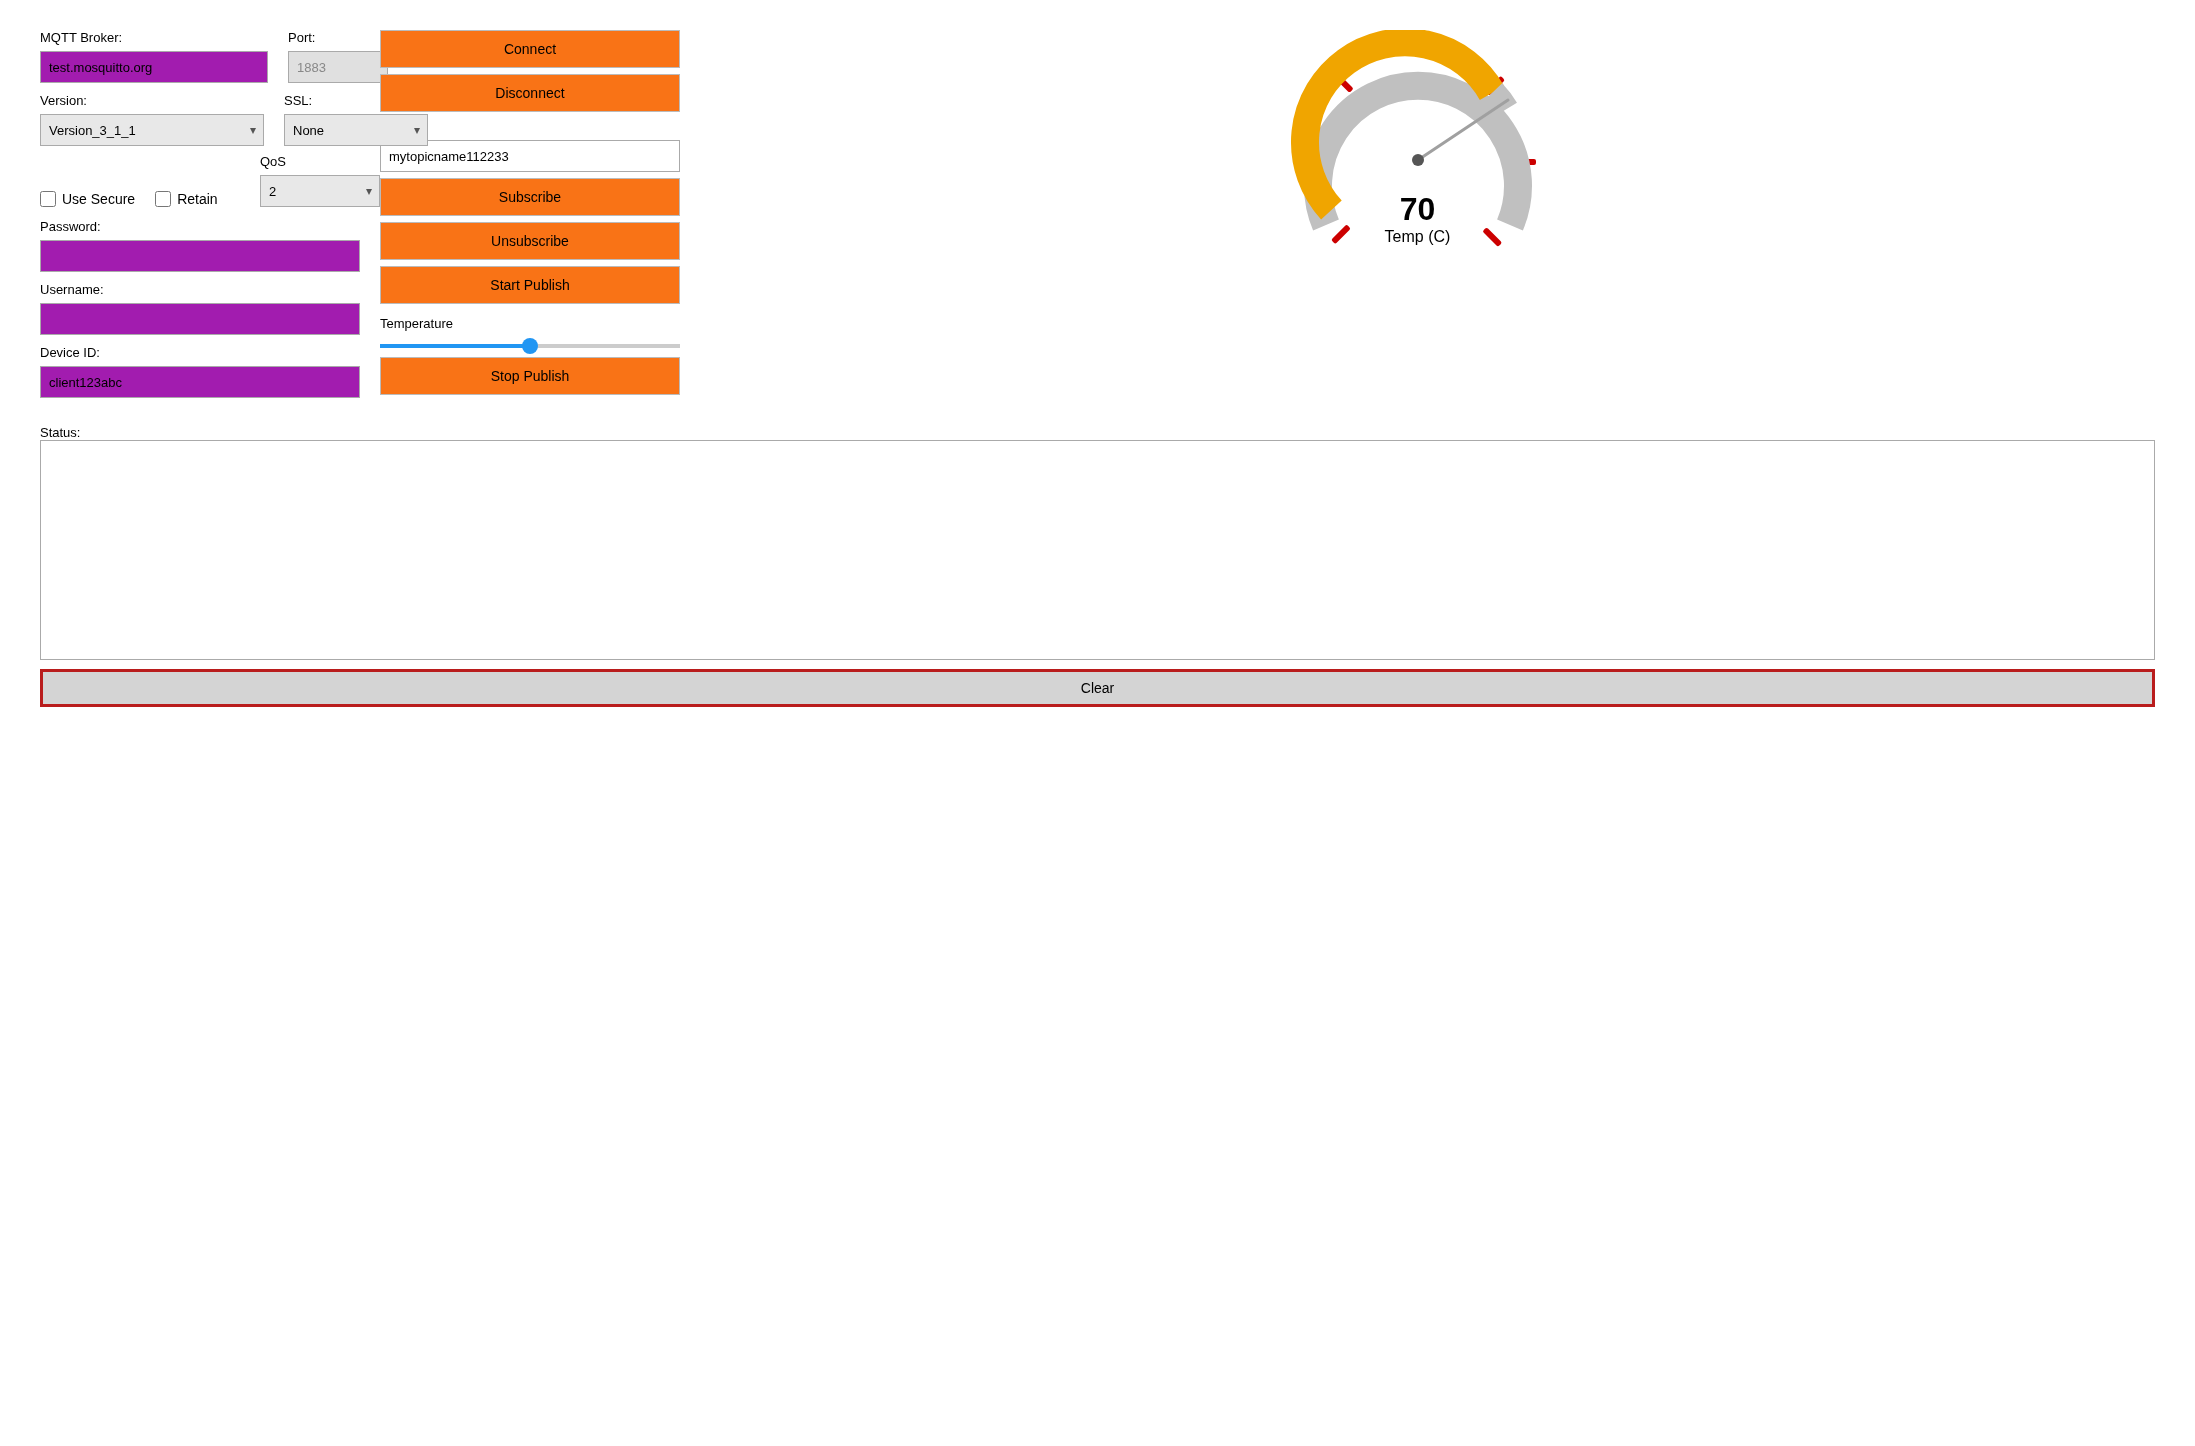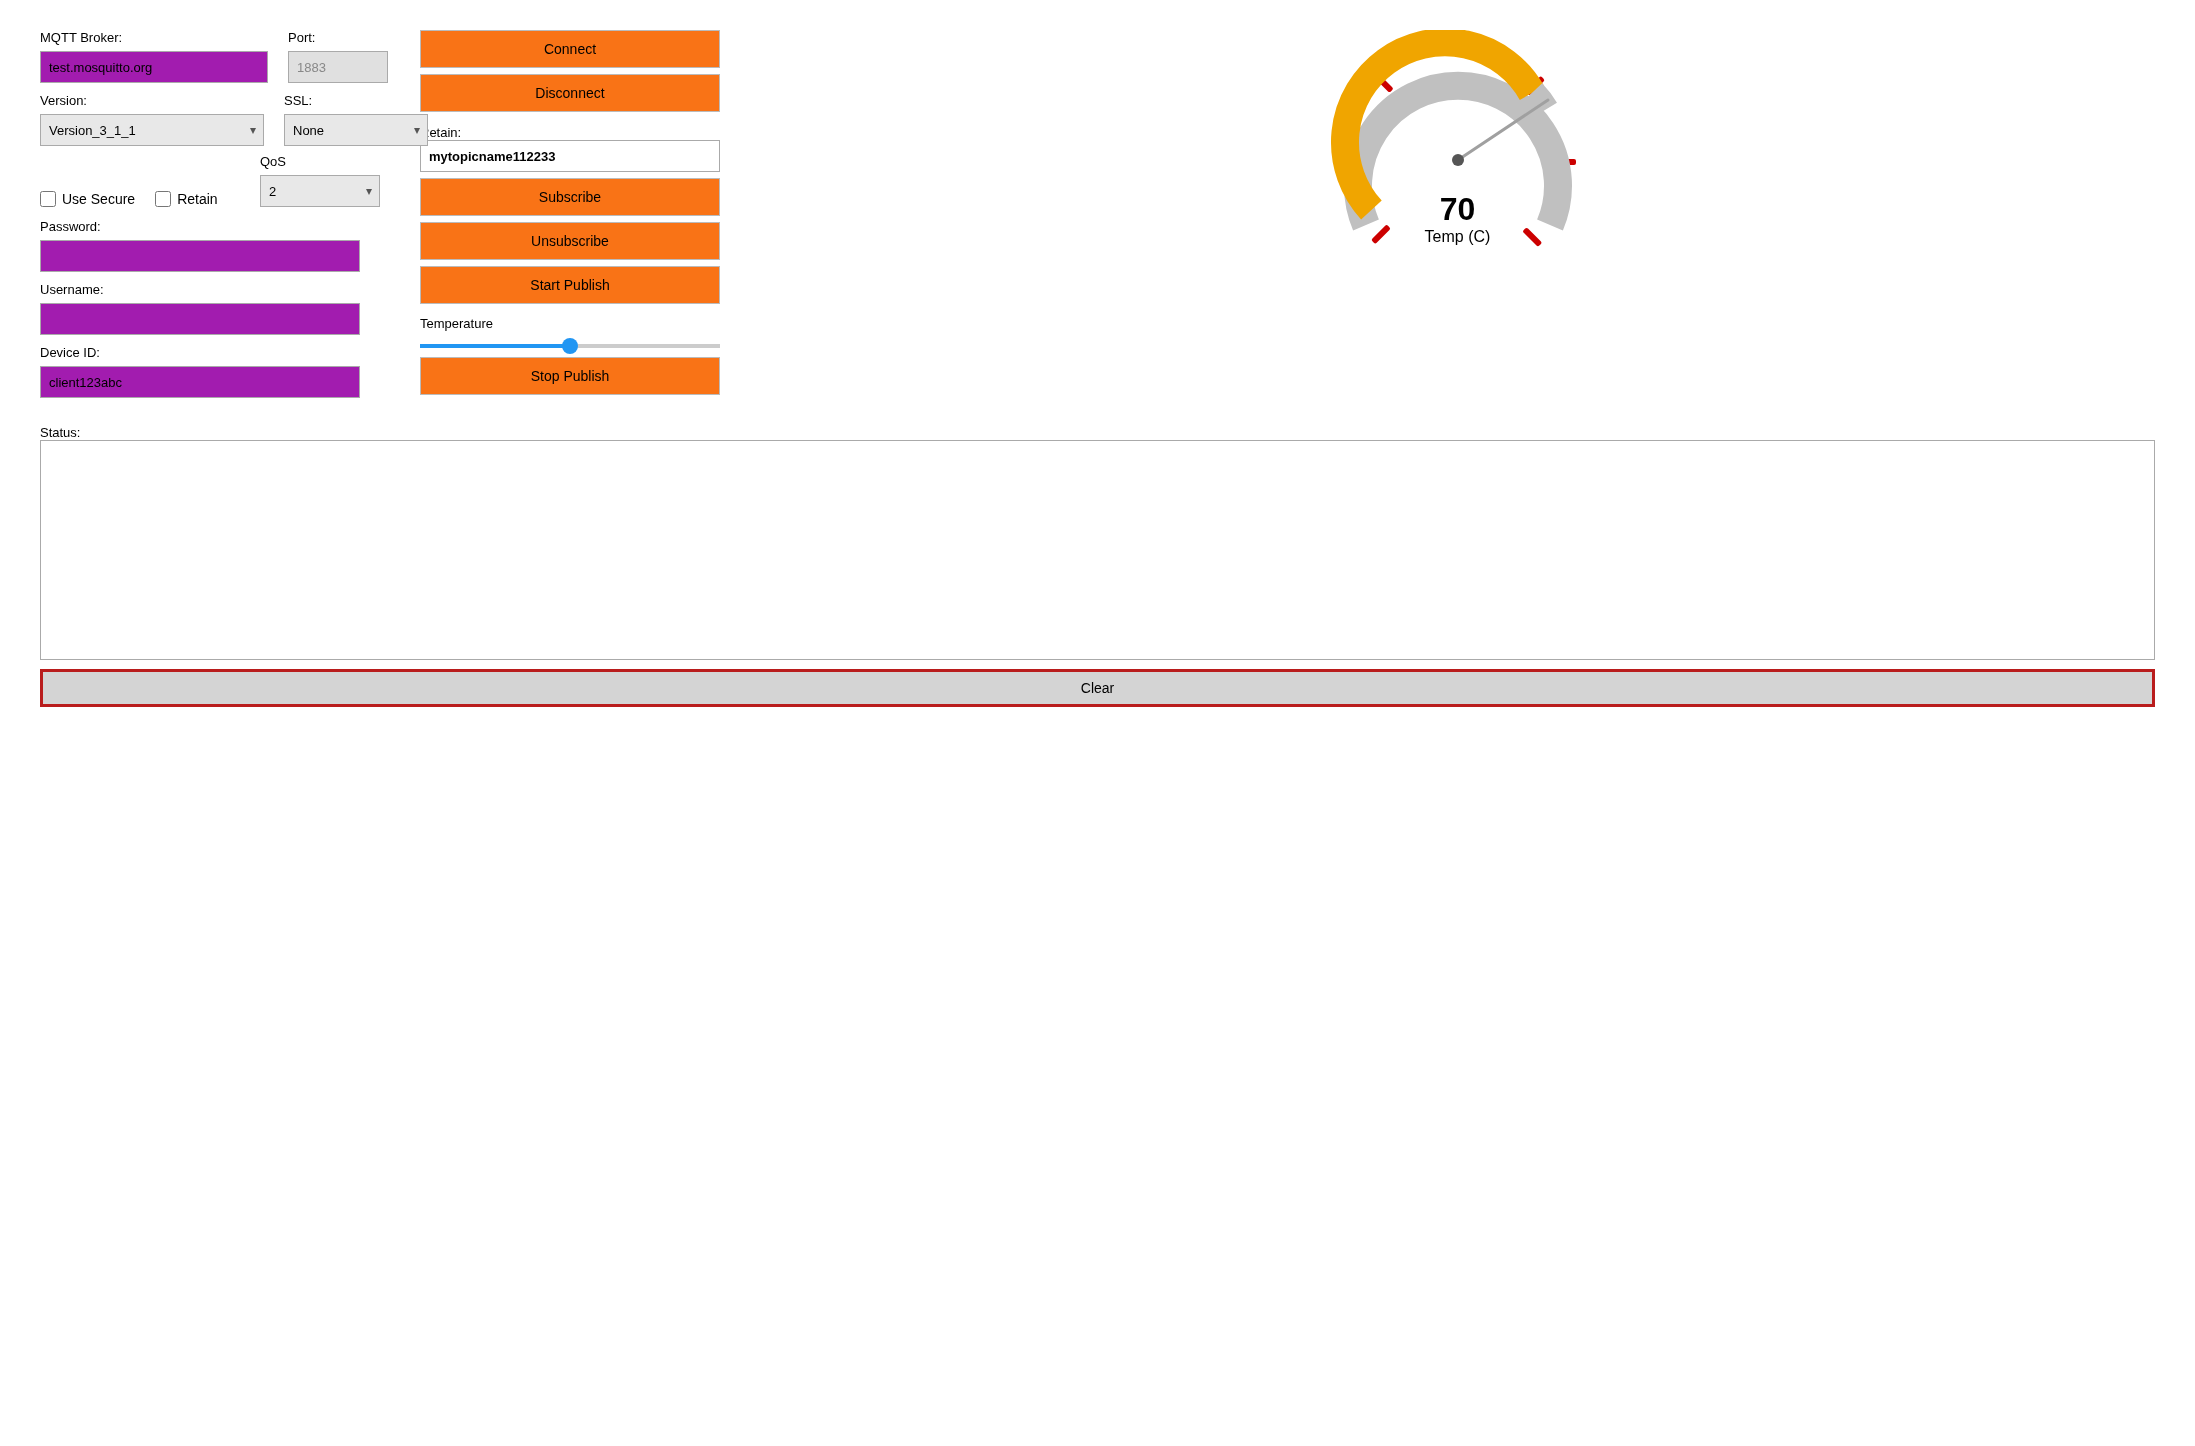--- a/index.html
+++ b/index.html
@@ -6,21 +6,20 @@
     body {
       background: #ffffff;
       font-family: 'Segoe UI', Arial, sans-serif;
       font-size: 14px;
       color: #000;
       padding: 30px 40px;
     }
 
     .main-layout {
       display: flex;
-      gap: 40px;
       align-items: flex-start;
     }
 
     .left-panel {
       width: 340px;
       flex-shrink: 0;
     }
 
     .middle-panel {
       width: 300px;
@@ -148,21 +147,20 @@
     }
 
     .topic-input {
       width: 100%;
       border: 1px solid #aaa;
       padding: 6px 8px;
       font-size: 13px;
       height: 32px;
       outline: none;
       margin-bottom: 6px;
-      font-weight: bold;
     }
 
     .slider-container {
       margin: 6px 0;
     }
 
     .slider-label {
       font-size: 13px;
       margin-bottom: 4px;
     }

